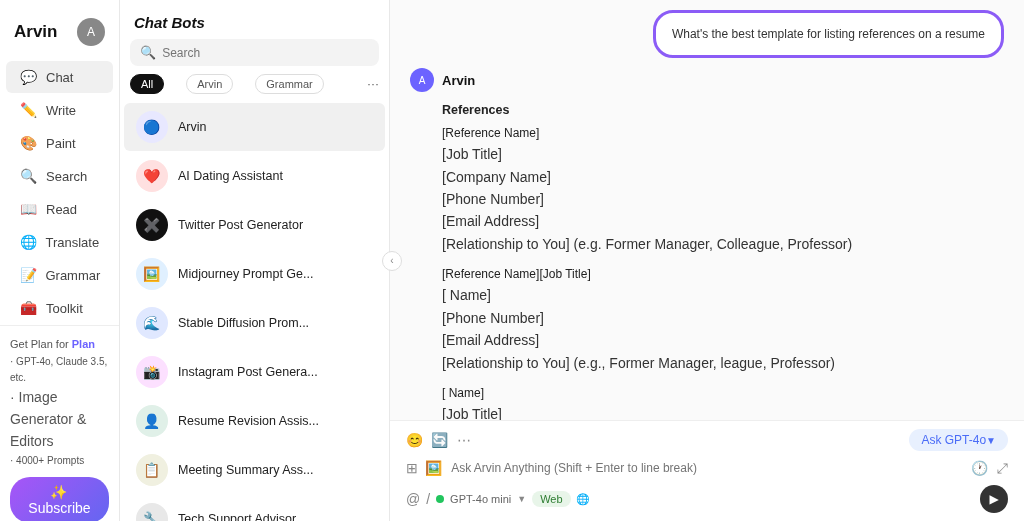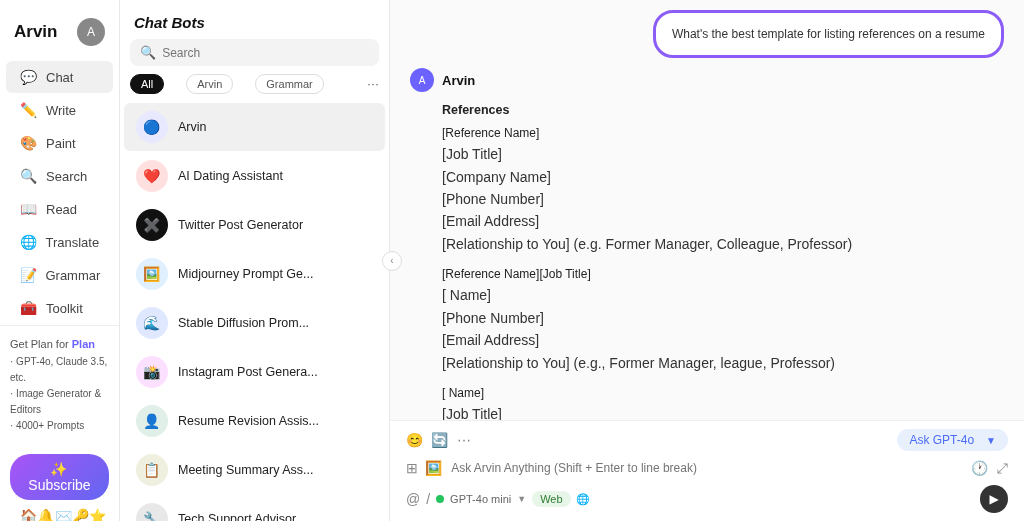--- a/index.html
+++ b/index.html
@@ -47,21 +47,21 @@
       font-size: 13px;
     }
     .nav-item.active { background: #f0f0f0; }
     .nav-icon { font-size: 14px; width: 18px; text-align: center; }
 
     .left-sidebar-bottom {
       margin-top: auto;
       padding: 10px;
       border-top: 1px solid #eee;
     }
-    .plan-info { font-size: 11px; color: #555; line-height: 1.6; margin-bottom: 20px; }
+    .plan-info { font-size: 11px; color: #555; line-height: 1.6; margin-bottom: 8px; }
     .plan-info a { color: #6c63ff; font-weight: 600; text-decoration: none; }
     .subscribe-btn {
       width: 100%;
       background: linear-gradient(135deg, #a855f7, #6366f1);
       color: #fff;
       border: none;
       border-radius: 20px;
       padding: 7px 10px;
       font-size: 14px;
       cursor: pointer;
@@ -268,21 +268,21 @@
     .input-icons-right { display: flex; gap: 8px; align-items: center; }
     .toolbar-icon { font-size: 14px; color: #888; cursor: pointer; }
     .ask-btn {
       background: #e8f0fe;
       border: none;
       border-radius: 14px;
       padding: 4px 12px;
       font-size: 12px;
       color: #4a6cf7;
       cursor: pointer;
-      display: flex; align-items: center; gap: 12px;
+      display: flex; align-items: center; gap: 0;
     }
     .ask-dropdown { font-size: 10px; }
     .input-row {
       display: flex;
       align-items: center;
       gap: 8px;
     }
     .input-icons-extra { display: flex; gap: 8px; align-items: center; }
     .chat-input {
       flex: 1;
@@ -372,21 +372,21 @@
       </div>
       <div class="nav-item">
         <span class="nav-icon">🧰</span>
         <span>Toolkit</span>
       </div>
     </div>
 
   <div class="left-sidebar-bottom">
     <div class="plan-info">
       <span>Get Plan for</span> <a>Plan</a><br>
-      <span id="plan-features"><span style="display: block; font-size: 10px;">· GPT-4o, Claude 3.5, etc.</span><span style="display: block; font-size: 10px;">· Image Generator &amp; Editors</span><span style="display: block; font-size: 10px;">· 4000+ Prompts</span></span>
+      <span id="plan-features"><span style="display: block; font-size: 10px;">· GPT-4o, Claude 3.5, etc.</span><span style="display: block; font-size: 14px;">· Image Generator &amp; Editors</span><span style="display: block; font-size: 10px;">· 4000+ Prompts</span></span>
     </div>
     <button class="subscribe-btn">✨ Subscribe</button>
     <div class="left-sidebar-icons">
       <span class="bottom-icon">🏠</span>
       <span class="bottom-icon">🔔</span>
       <span class="bottom-icon">✉️</span>
       <span class="bottom-icon">🔑</span>
       <span class="bottom-icon">⭐</span>
     </div>
   </div>

